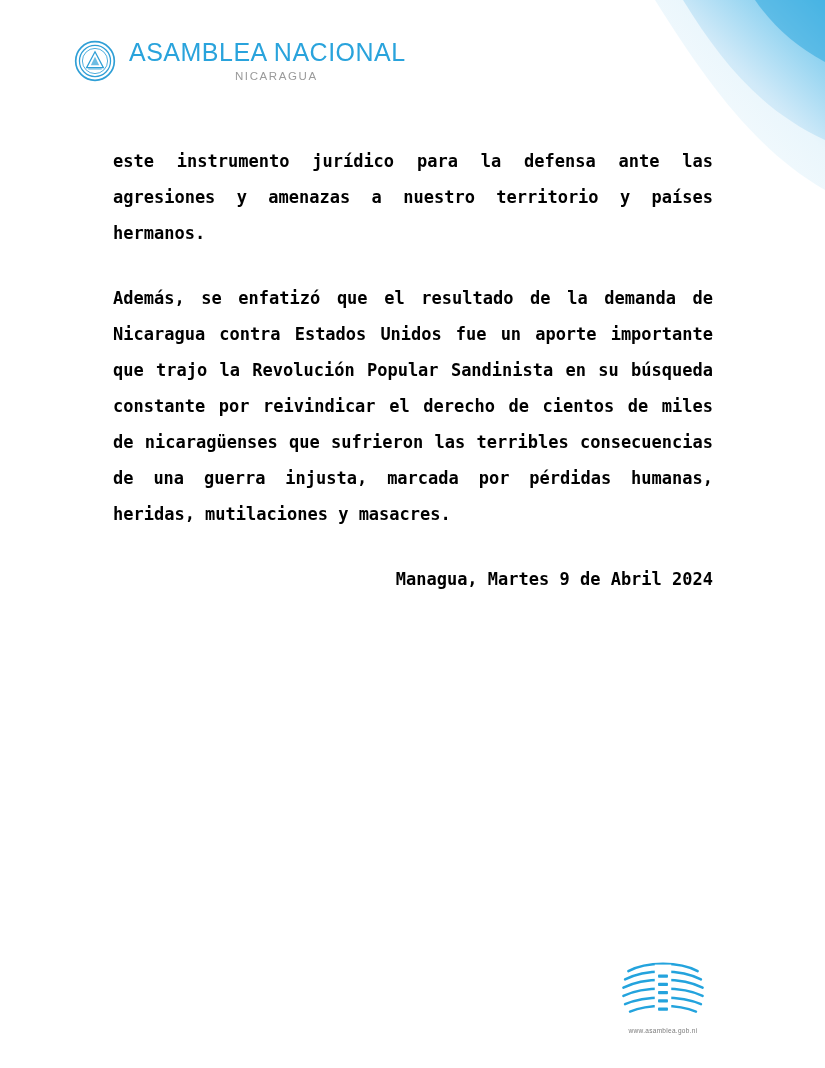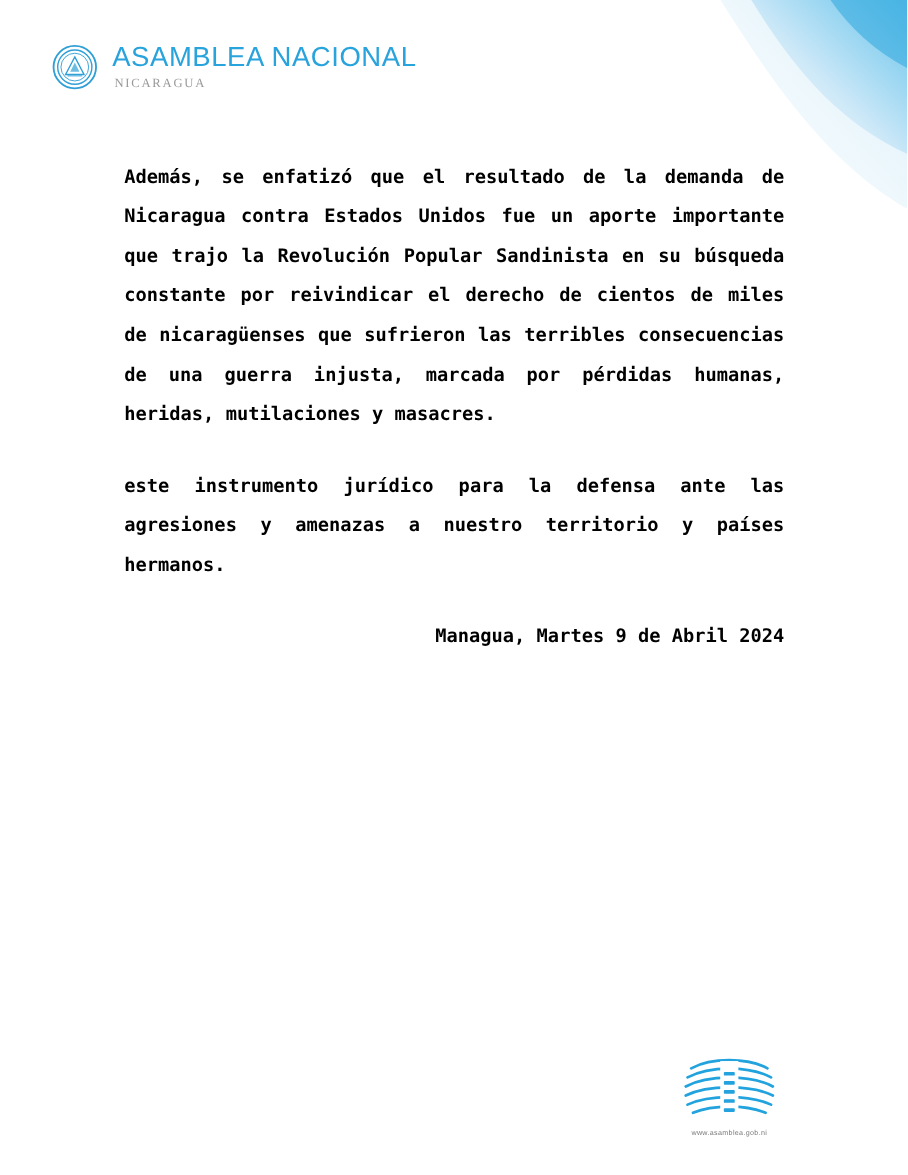--- a/index.html
+++ b/index.html
@@ -30,21 +30,21 @@
     right: 0;
     width: 320px;
     height: 190px;
     pointer-events: none;
   }
 
   
   .header {
     position: absolute;
     top: 38px;
-    left: 47px;
+    left: 74px;
     display: flex;
     align-items: flex-start;
   }
   .emblem {
     width: 42px;
     height: 42px;
     flex: 0 0 42px;
     margin-top: 2px;
   }
   .header-text {
@@ -59,23 +59,24 @@
     font-family: "Liberation Sans", sans-serif;
     font-weight: 400;
     line-height: 28px;
     white-space: nowrap;
   }
   .org-sub {
     font-size: 11.5px;
     letter-spacing: 1.6px;
     color: #9a9a9a;
     margin-top: 4px;
-    margin-left: 2px;
-    font-family: Liberation Serif, serif;
+    margin-left: 18px;
+    font-family: Liberation Sans, sans-serif;
     white-space: nowrap;
+    text-align: center;
   }
 
   
   .doc-body {
     position: absolute;
     top: 143px;
     left: 113px;
     width: 600px;
   }
   .para {
@@ -149,22 +150,22 @@
       <polygon points="50,40 60,60 40,60" fill="#2f9fd6" opacity="0.7"></polygon>
       <line x1="34" y1="69" x2="66" y2="69" stroke="#2f9fd6" stroke-width="2"></line>
     </svg>
     <div class="header-text">
       <div class="org-name">ASAMBLEA NACIONAL</div>
       <div class="org-sub">NICARAGUA</div>
     </div>
   </div>
 
   <div class="doc-body">
+    <p class="para">este instrumento jurídico para la defensa ante las agresiones y amenazas a nuestro territorio y países hermanos.</p>
     <p class="para">Además, se enfatizó que el resultado de la demanda de Nicaragua contra Estados Unidos fue un aporte importante que trajo la Revolución Popular Sandinista en su búsqueda constante por reivindicar el derecho de cientos de miles de nicaragüenses que sufrieron las terribles consecuencias de una guerra injusta, marcada por pérdidas humanas, heridas, mutilaciones y masacres.</p>
-    <p class="para">este instrumento jurídico para la defensa ante las agresiones y amenazas a nuestro territorio y países hermanos.</p>
     <p class="para no-justify">Managua, Martes 9 de Abril 2024</p>
   </div>
 
   <div class="footer">
     <svg class="footer-logo" viewBox="0 0 120 80">
       <g fill="none" stroke="#23a3dd" stroke-width="3" stroke-linecap="round">
         <path d="M18,16 C40,4 80,4 102,16"></path>
         <path d="M14,26 C38,13 82,13 106,26"></path>
         <path d="M12,36 C36,23 84,23 108,36"></path>
         <path d="M12,46 C36,34 84,34 108,46"></path>

